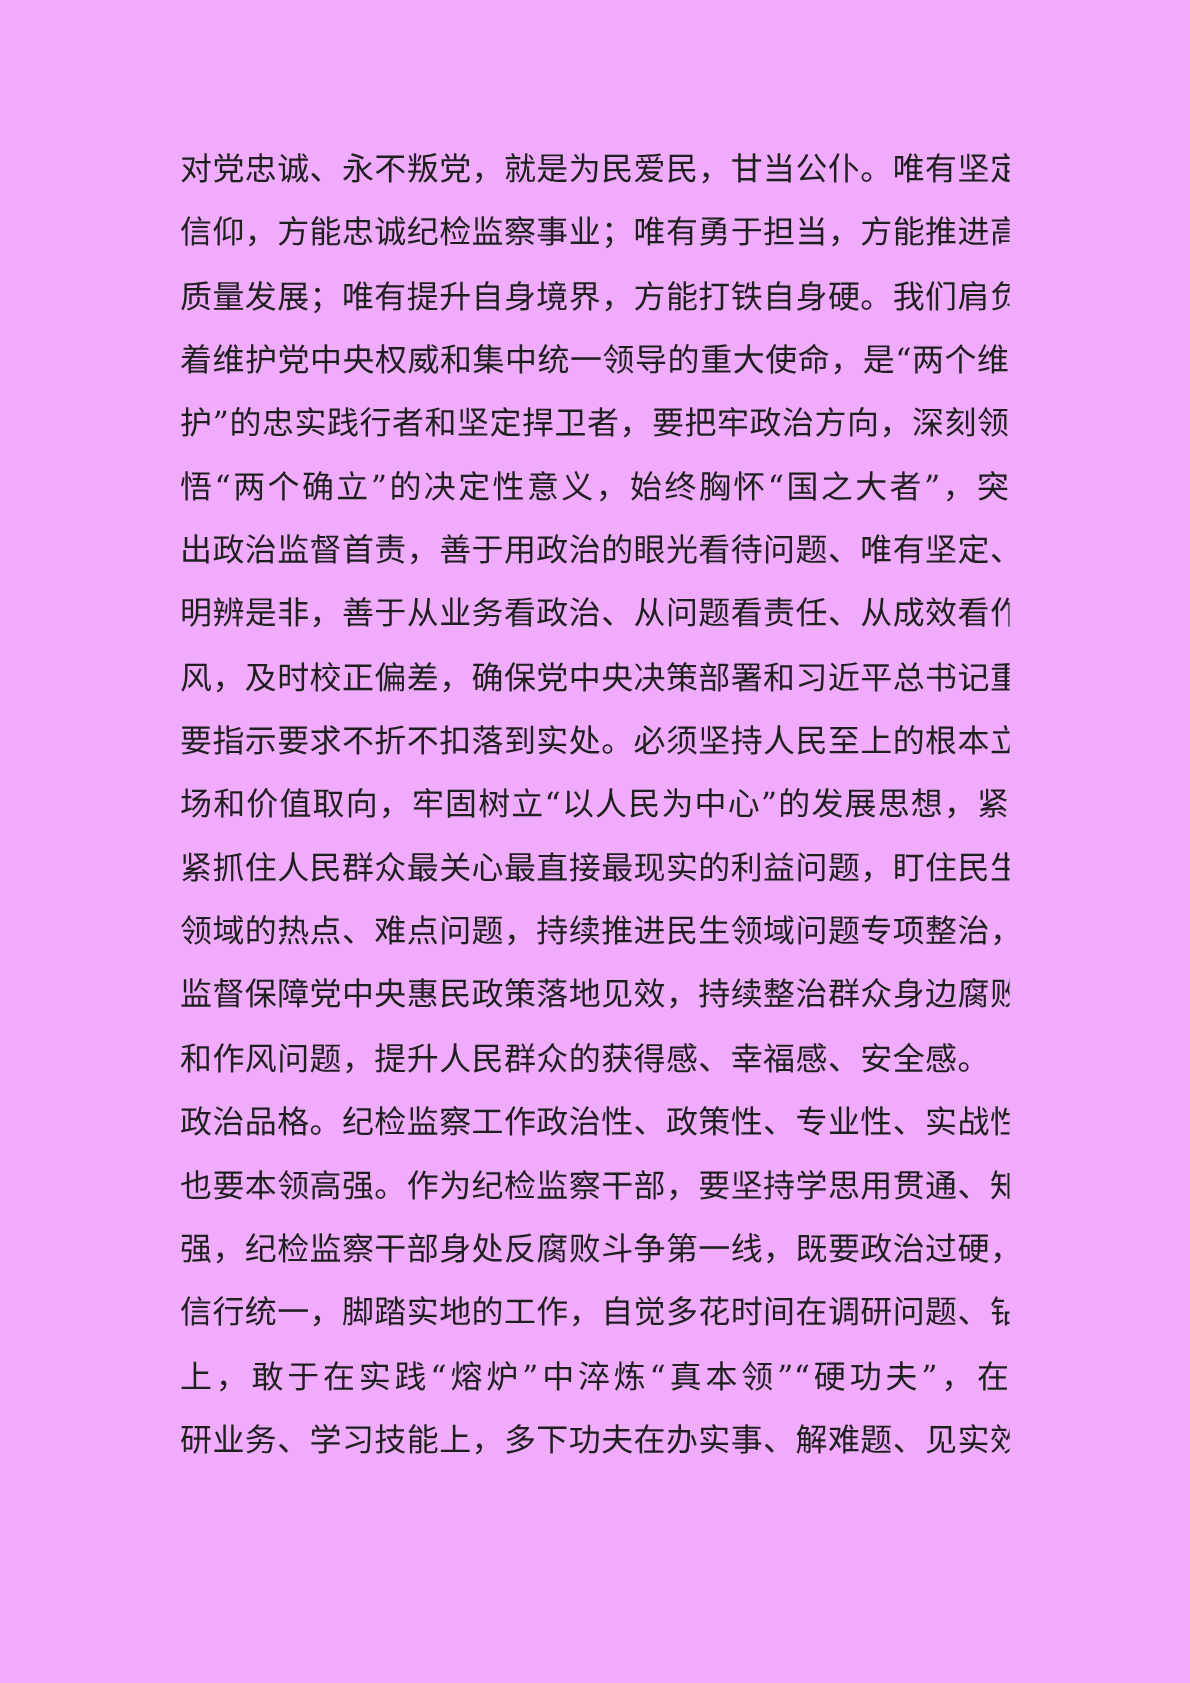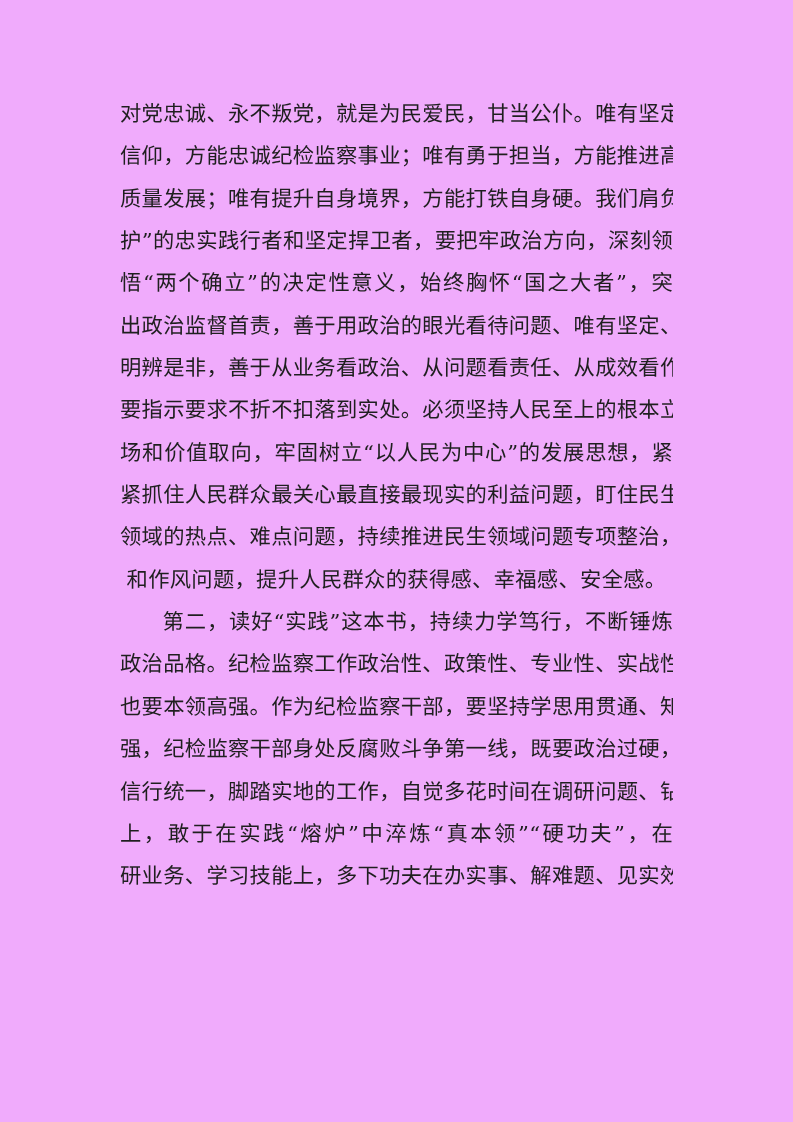--- a/index.html
+++ b/index.html
@@ -31,51 +31,53 @@
     line-height: 42.35px;
     font-size: 21.3px;
     letter-spacing: 0.3px;
     white-space: nowrap;
     text-align: justify;
     text-align-last: justify;
     overflow: hidden;
   }
   
   .line.para-end {
-    text-align: center;
+    text-align: left;
     text-align-last: auto;
   }
   
   .line.indent-2 {
     padding-left: 42.6px;
   }
 </style>
 </head>
 <body>
 
 <div class="page">
   <div class="text-block">
 
     <div class="para">
       <div class="line">对党忠诚、永不叛党，就是为民爱民，甘当公仆。唯有坚定</div>
       <div class="line">信仰，方能忠诚纪检监察事业；唯有勇于担当，方能推进高</div>
       <div class="line">质量发展；唯有提升自身境界，方能打铁自身硬。我们肩负</div>
+      <div class="line">着维护党中央权威和集中统一领导的重大使命，是“两个维</div>
       <div class="line">护”的忠实践行者和坚定捍卫者，要把牢政治方向，深刻领</div>
       <div class="line">悟“两个确立”的决定性意义，始终胸怀“国之大者”，突</div>
       <div class="line">出政治监督首责，善于用政治的眼光看待问题、唯有坚定、</div>
       <div class="line">明辨是非，善于从业务看政治、从问题看责任、从成效看作</div>
+      <div class="line">风，及时校正偏差，确保党中央决策部署和习近平总书记重</div>
       <div class="line">要指示要求不折不扣落到实处。必须坚持人民至上的根本立</div>
       <div class="line">场和价值取向，牢固树立“以人民为中心”的发展思想，紧</div>
       <div class="line">紧抓住人民群众最关心最直接最现实的利益问题，盯住民生</div>
       <div class="line">领域的热点、难点问题，持续推进民生领域问题专项整治，</div>
+      <div class="line">监督保障党中央惠民政策落地见效，持续整治群众身边腐败</div>
       <div class="line para-end">和作风问题，提升人民群众的获得感、幸福感、安全感。</div>
     </div>
 
     <div class="para">
-      <div class="line indent-2">第二，读好“实践”这本书，持续力学笃行，不断锤炼</div>
       <div class="line">政治品格。纪检监察工作政治性、政策性、专业性、实战性</div>
       <div class="line">也要本领高强。作为纪检监察干部，要坚持学思用贯通、知</div>
       <div class="line">强，纪检监察干部身处反腐败斗争第一线，既要政治过硬，</div>
       <div class="line">信行统一，脚踏实地的工作，自觉多花时间在调研问题、钻</div>
       <div class="line">上，敢于在实践“熔炉”中淬炼“真本领”“硬功夫”，在</div>
       <div class="line">研业务、学习技能上，多下功夫在办实事、解难题、见实效</div>
     </div>
 
   </div>
 </div>

